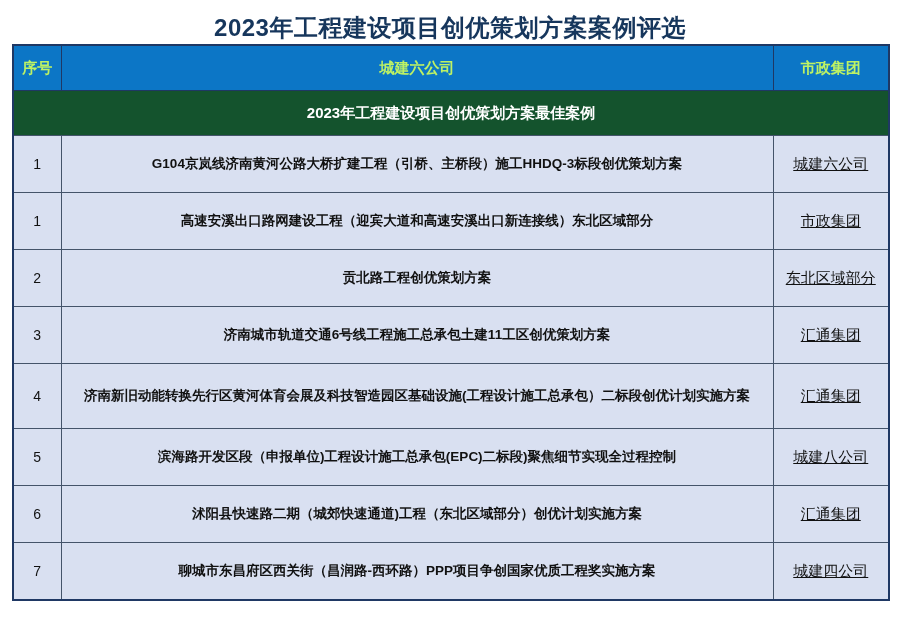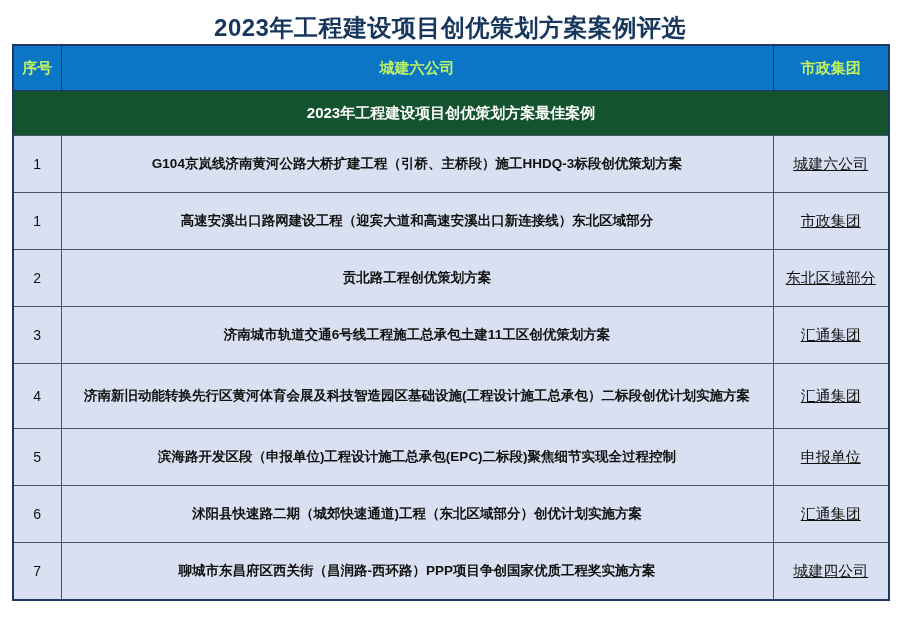--- a/index.html
+++ b/index.html
@@ -165,21 +165,21 @@
 
       <tr class="data-row tall">
         <td class="seq">4</td>
         <td class="name">济南新旧动能转换先行区黄河体育会展及科技智造园区基础设施(工程设计施工总承包）二标段创优计划实施方案</td>
         <td class="unit">汇通集团</td>
       </tr>
 
       <tr class="data-row">
         <td class="seq">5</td>
         <td class="name">滨海路开发区段（申报单位)工程设计施工总承包(EPC)二标段)聚焦细节实现全过程控制</td>
-        <td class="unit">申报单位</td>
+        <td class="unit">城建八公司</td>
       </tr>
 
       <tr class="data-row">
         <td class="seq">6</td>
         <td class="name">沭阳县快速路二期（城郊快速通道)工程（东北区域部分）创优计划实施方案</td>
         <td class="unit">汇通集团</td>
       </tr>
 
       <tr class="data-row">
         <td class="seq">7</td>

